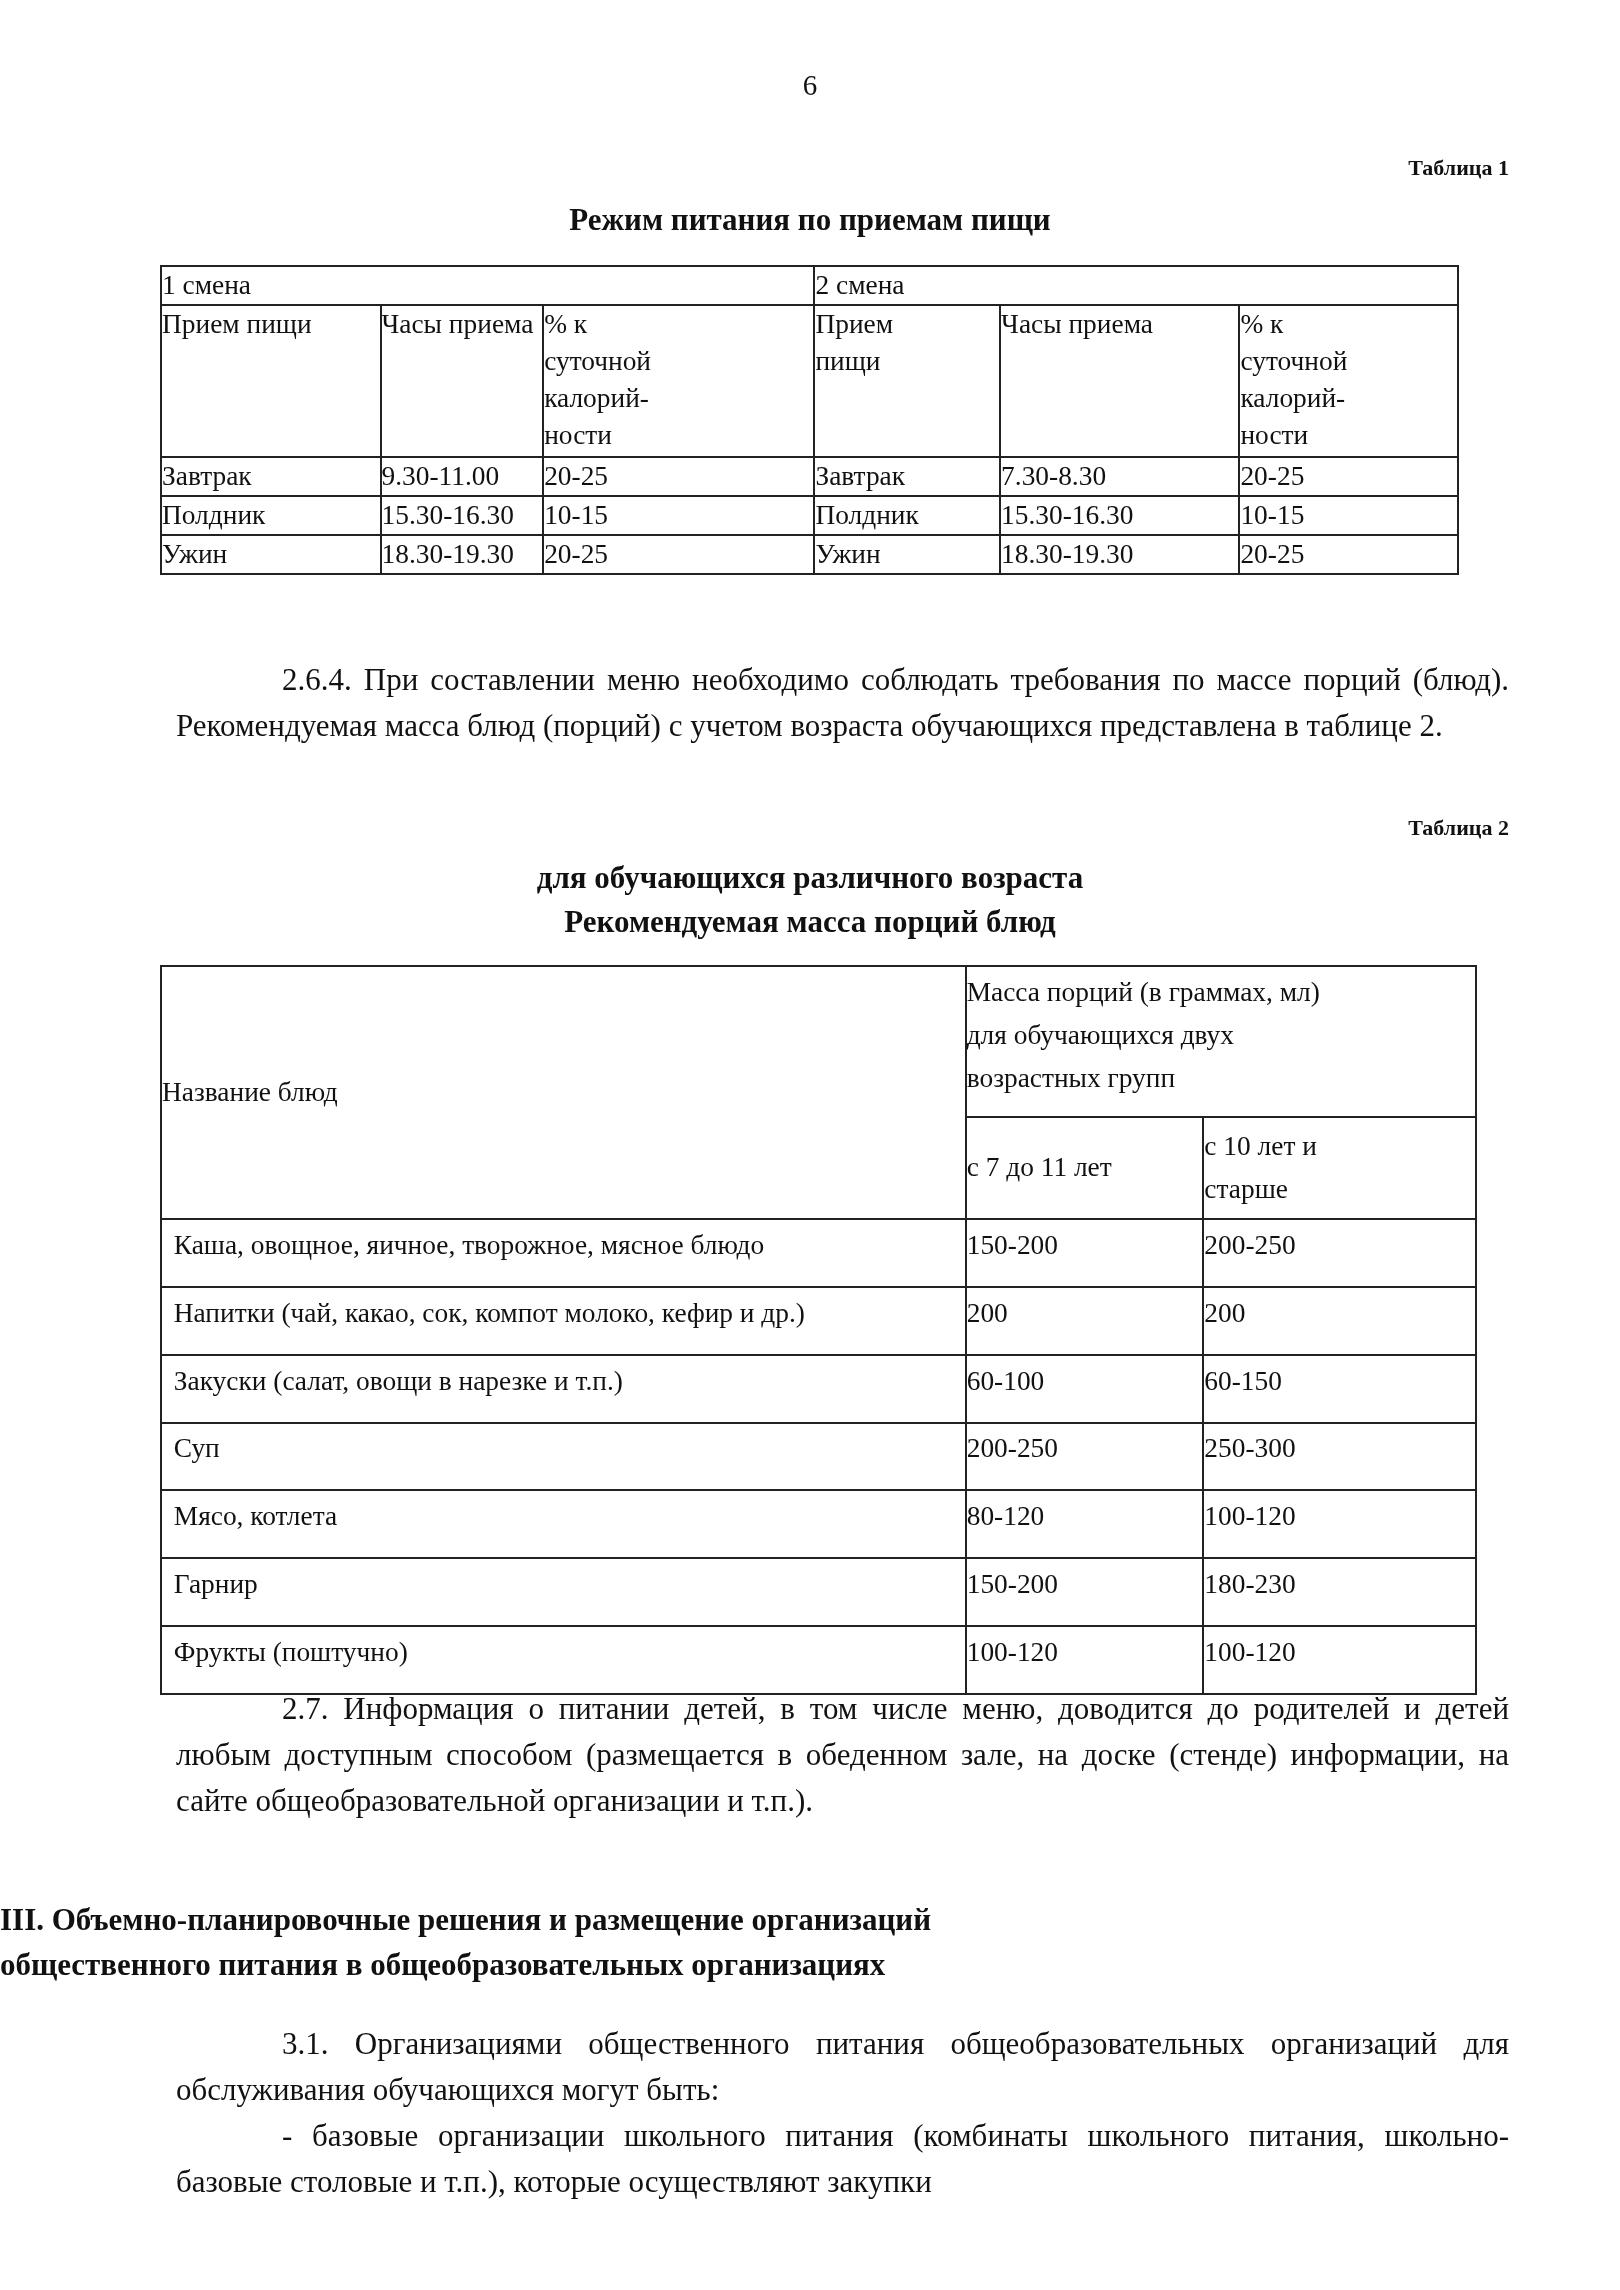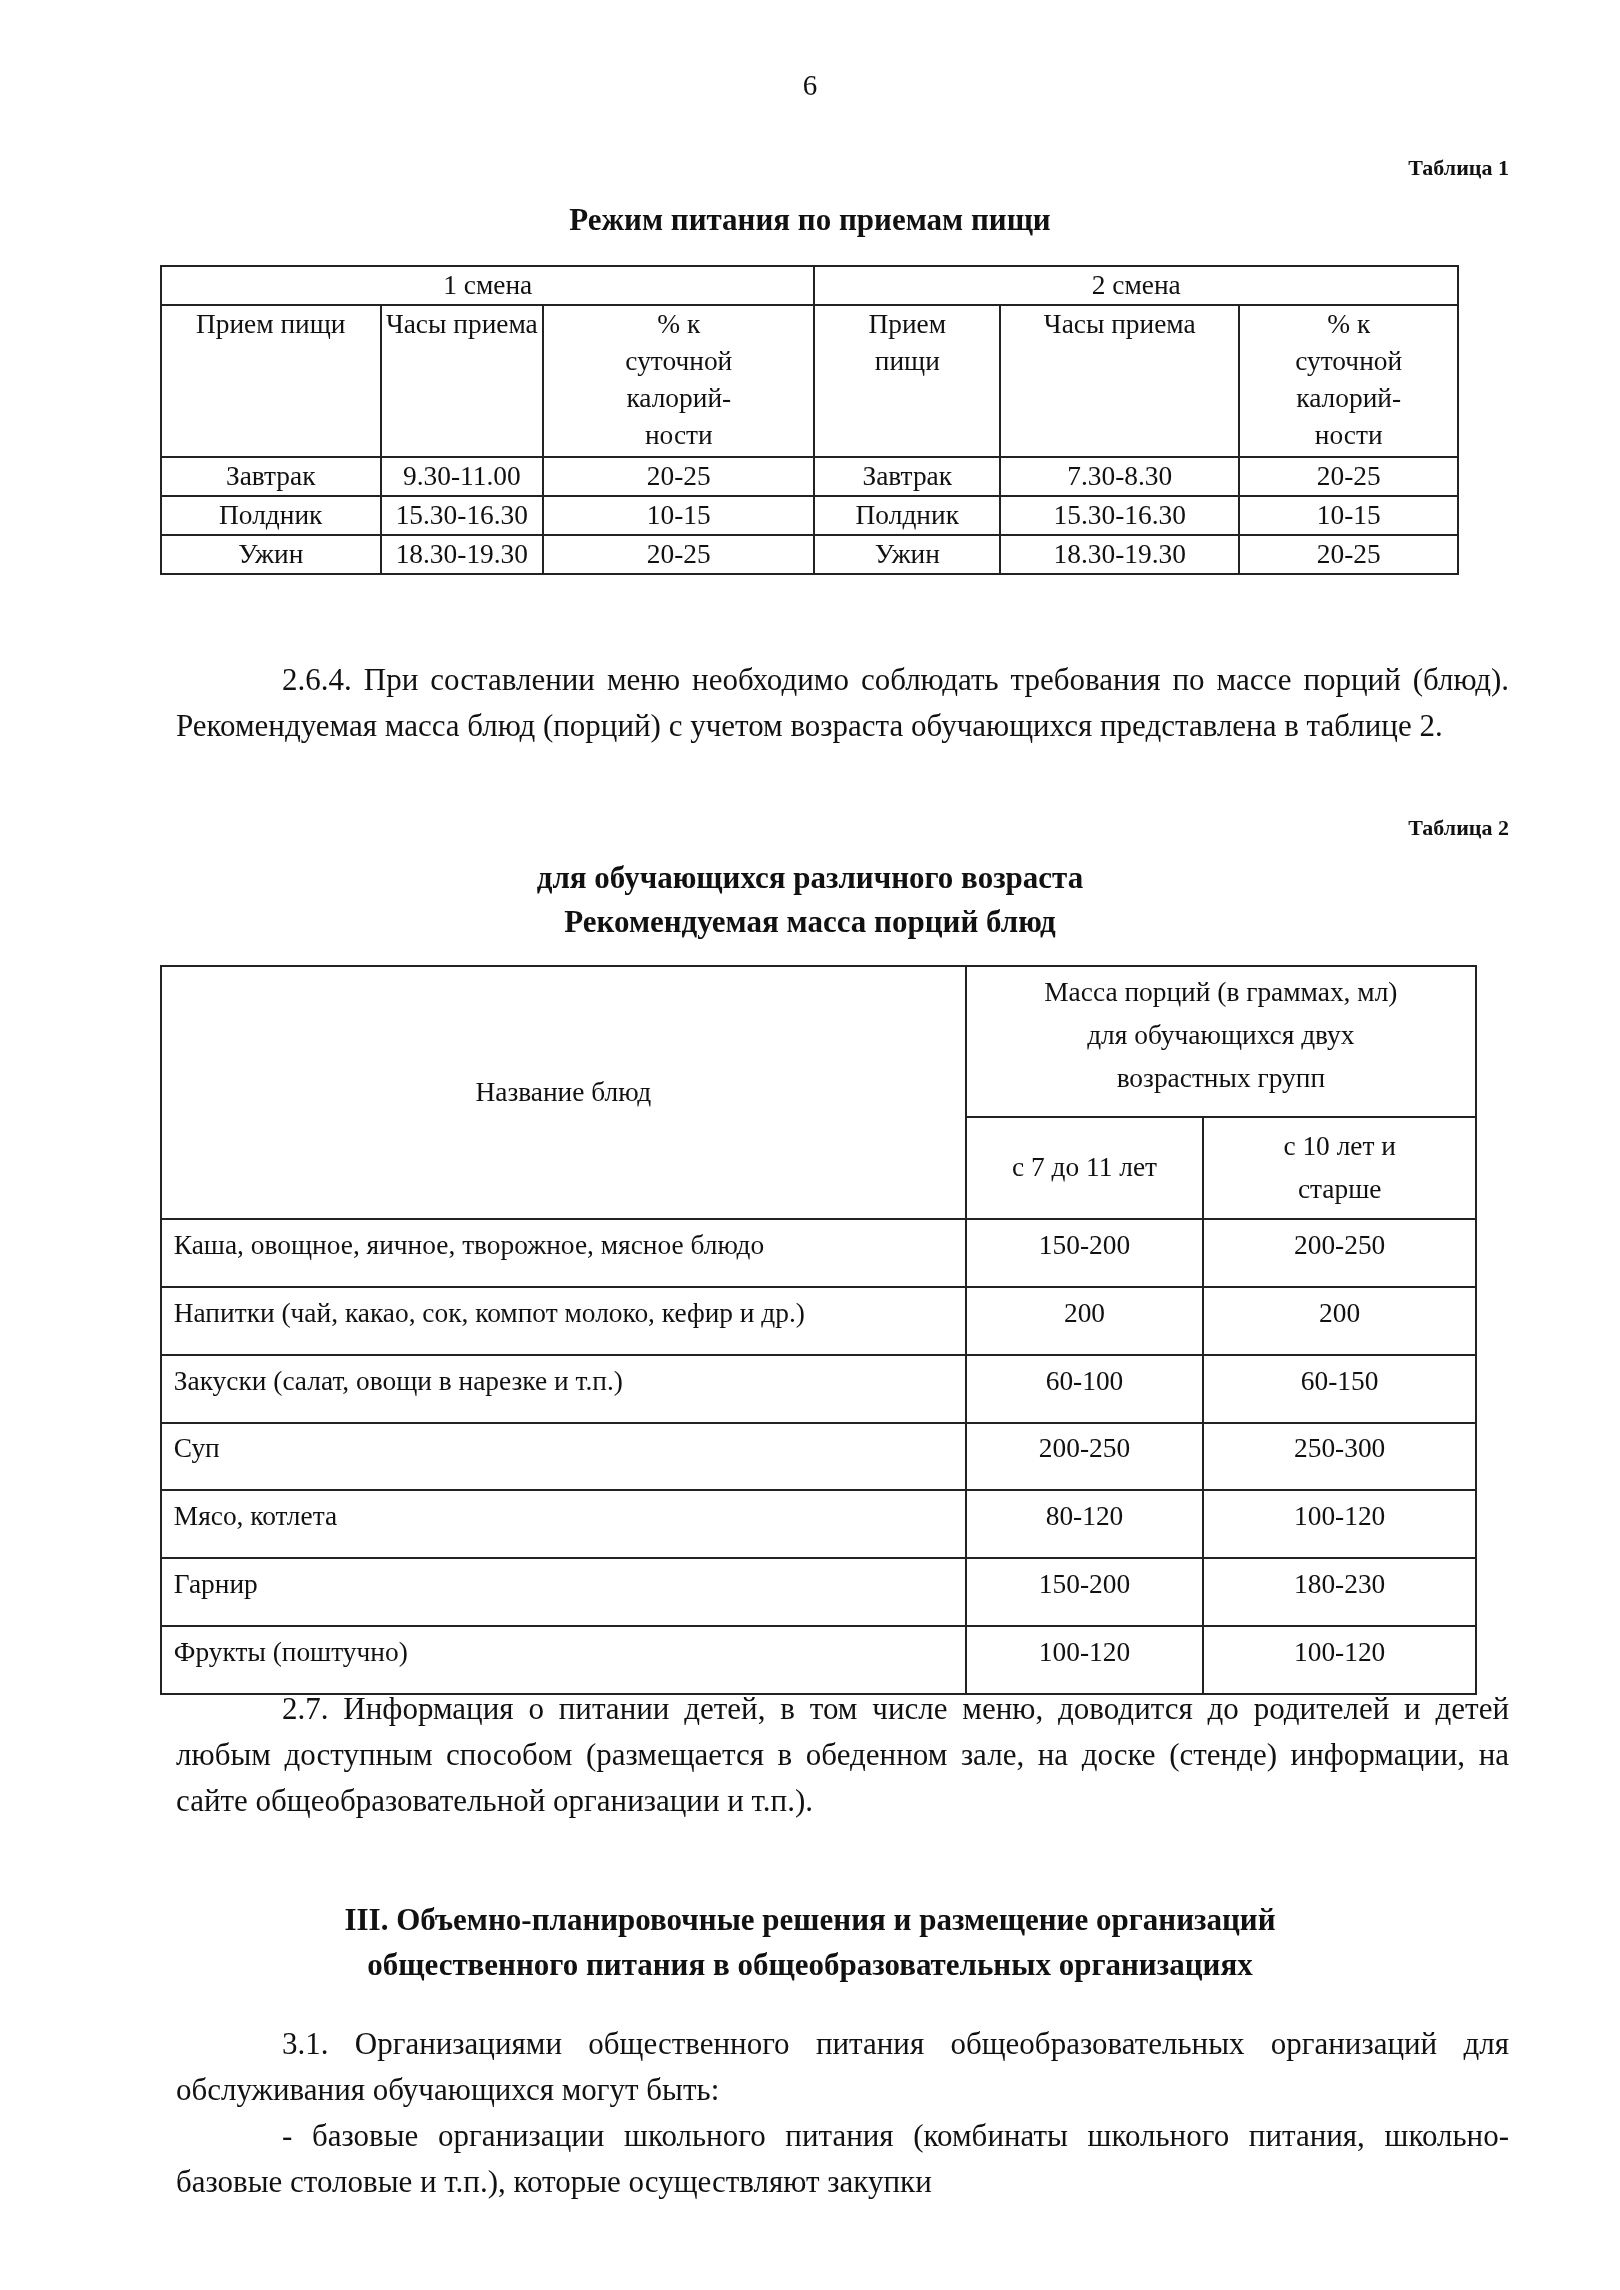--- a/index.html
+++ b/index.html
@@ -4,24 +4,24 @@
 <style>
   html, body { margin:0; padding:0; background:#ffffff; }
   body { width:1620px; height:2291px; position:relative; overflow:hidden;
          font-family:"Liberation Serif", "DejaVu Serif", serif; color:#111; }
   .abs { position:absolute; }
   .page-number { left:0; width:1620px; top:69px; text-align:center; font-size:29px; }
   .table-label { right:111px; font-weight:bold; font-size:22px; }
   .table-title { left:0; width:1620px; text-align:center; font-weight:bold; font-size:31px; line-height:44px; }
   .para { left:176px; width:1333px; font-size:31px; line-height:46px; text-align:justify; text-align-last:left; }
   .para .indent { display:inline-block; width:106px; }
-  .heading { left:0; width:1620px; text-align:center; font-weight:bold; font-size:31px; line-height:45px; }
+  .heading { left:0; width:1620px; font-weight:bold; font-size:31px; line-height:45px; }
 
   table { border-collapse:collapse; position:absolute; font-size:27.4px; }
-  td, th { border:2px solid #222; font-weight:normal; text-align:center; padding:0; line-height:37px; }
+  td, th { border:2px solid #222; font-weight:normal; text-align:left; padding:0; line-height:37px; }
   #t1 { left:160px; top:265px; width:1299px; }
   #t1 td.hdr { vertical-align:top; padding-top:0px; }
   #t1 tr.r-shift td { height:37px; }
   #t1 tr.r-cols td { height:150px; }
   #t1 tr.r-data td { height:37px; }
 
   #t2 { left:160px; top:965px; width:1317px; font-size:27.4px; }
   #t2 td { line-height:43px; }
   #t2 .name-hdr { vertical-align:middle; }
   #t2 .mass-hdr { height:145px; vertical-align:top; padding-top:3.9px; }

